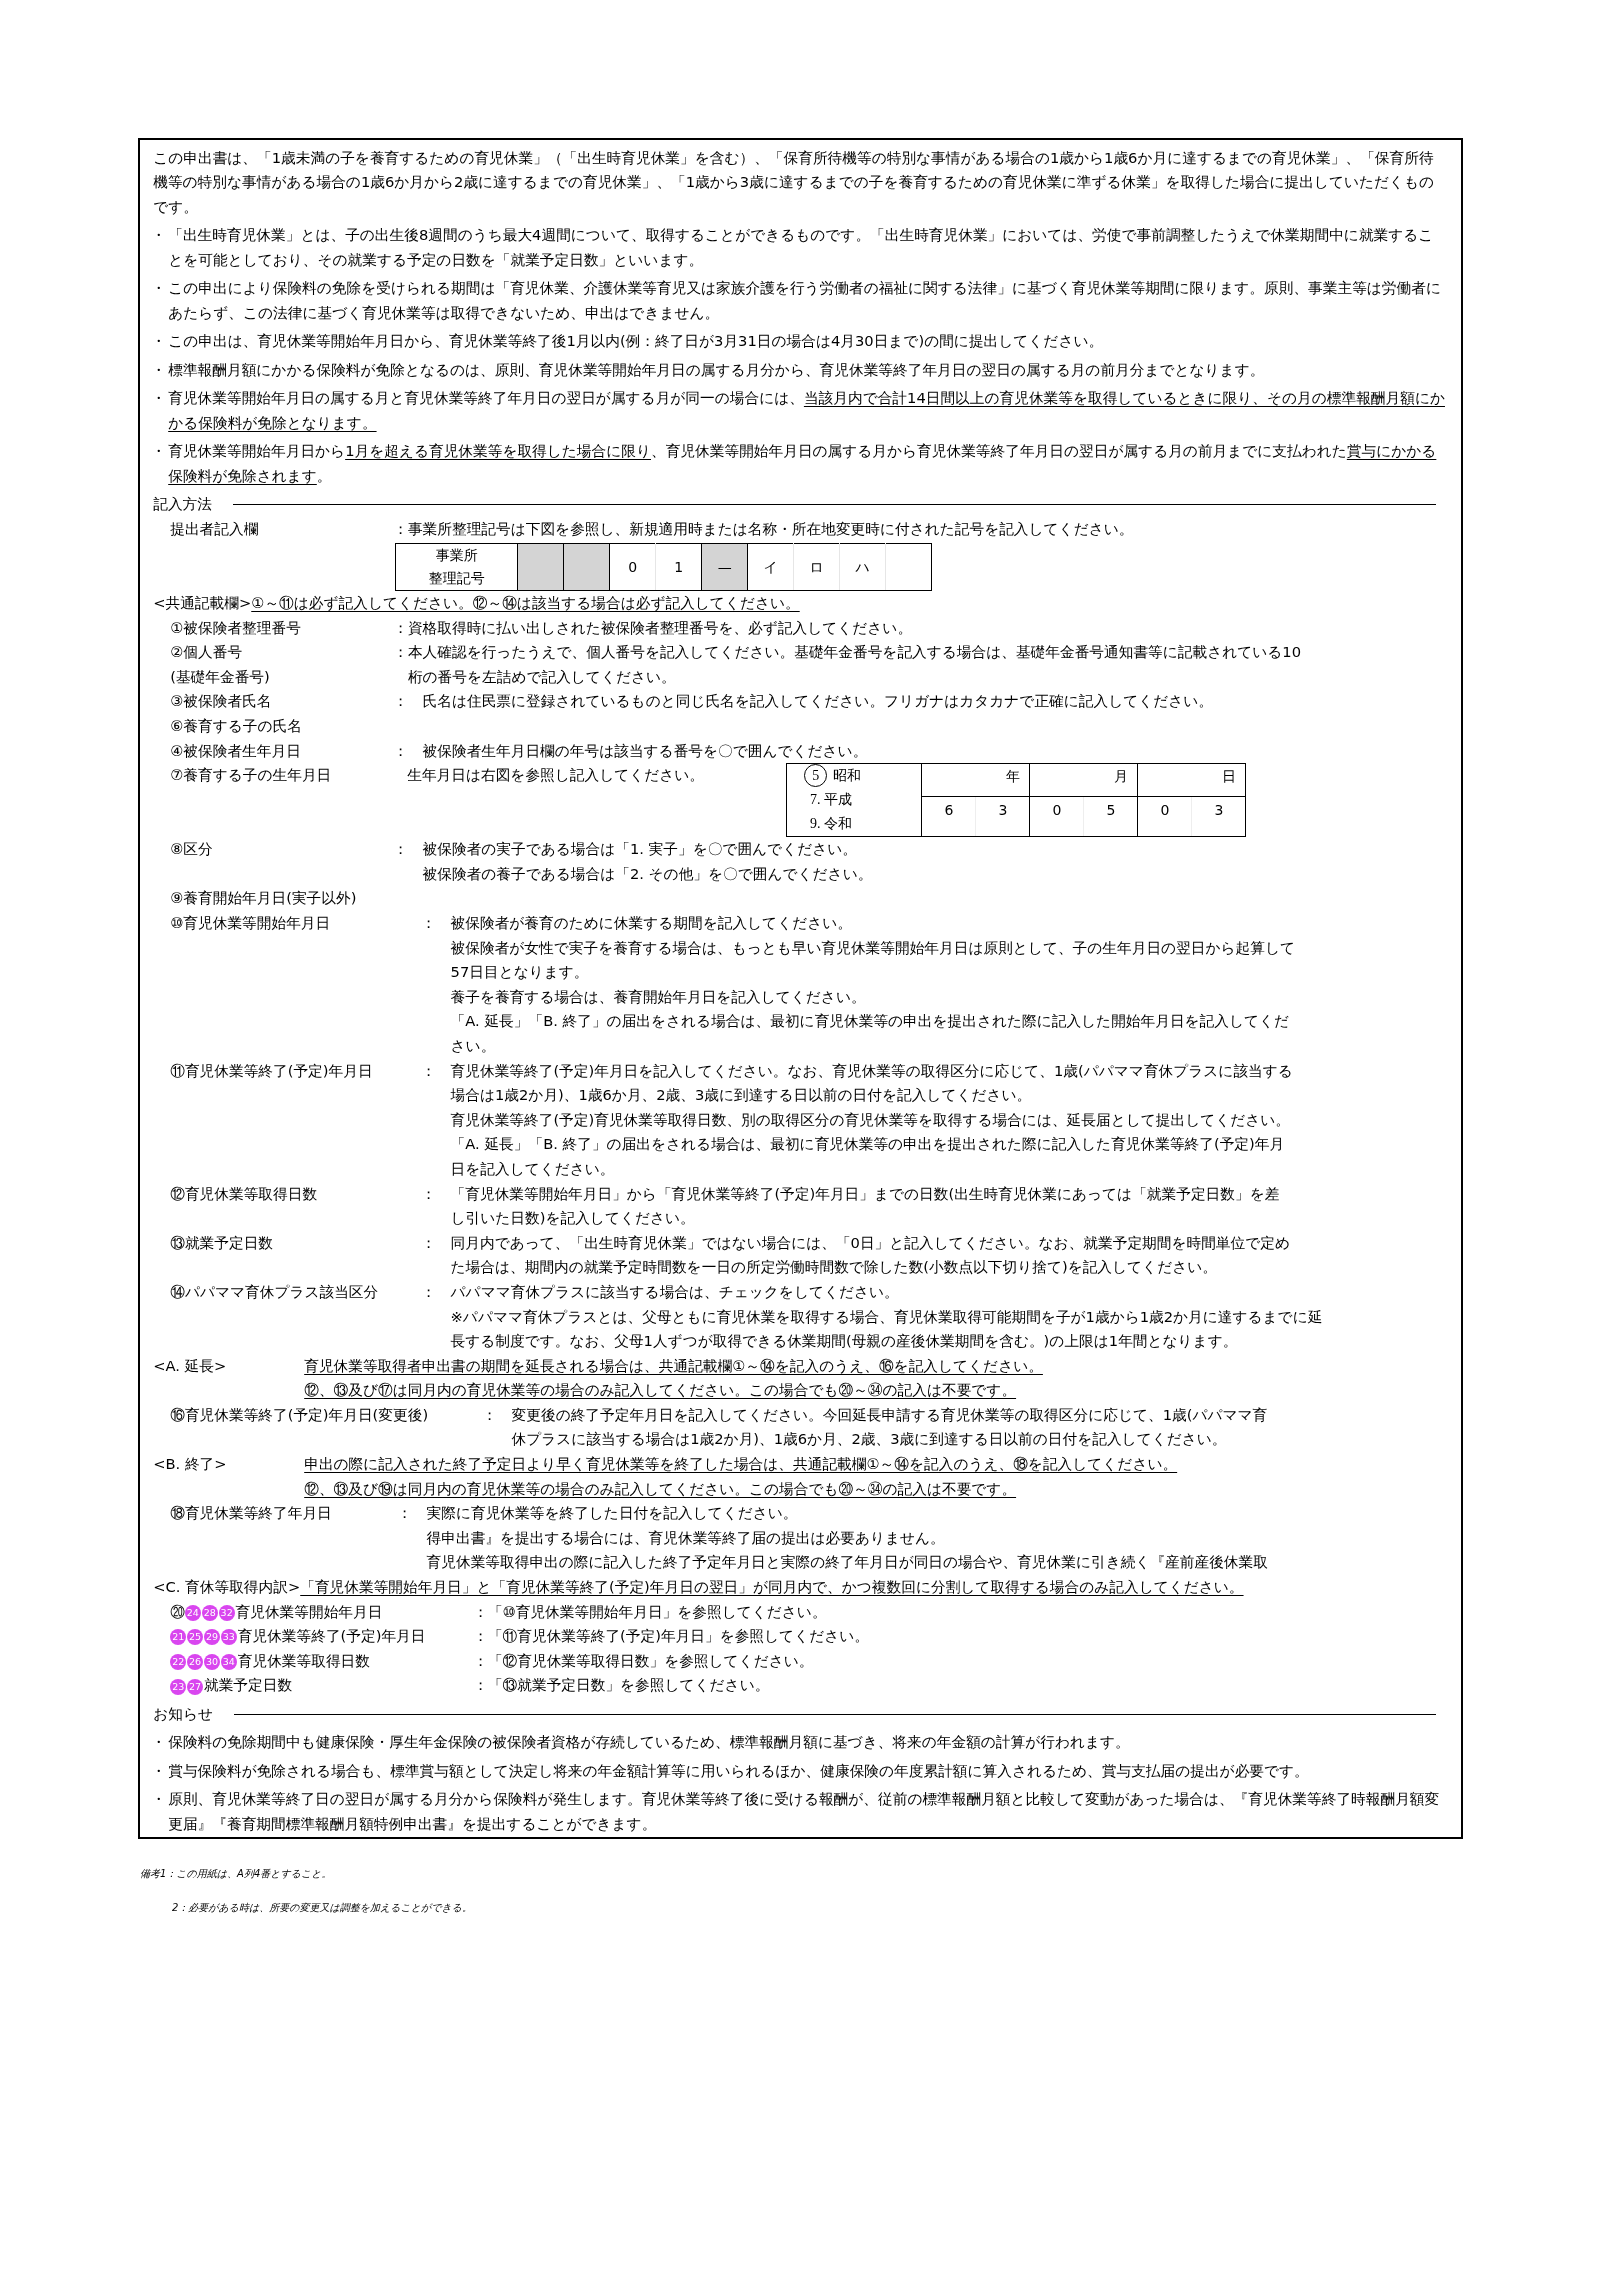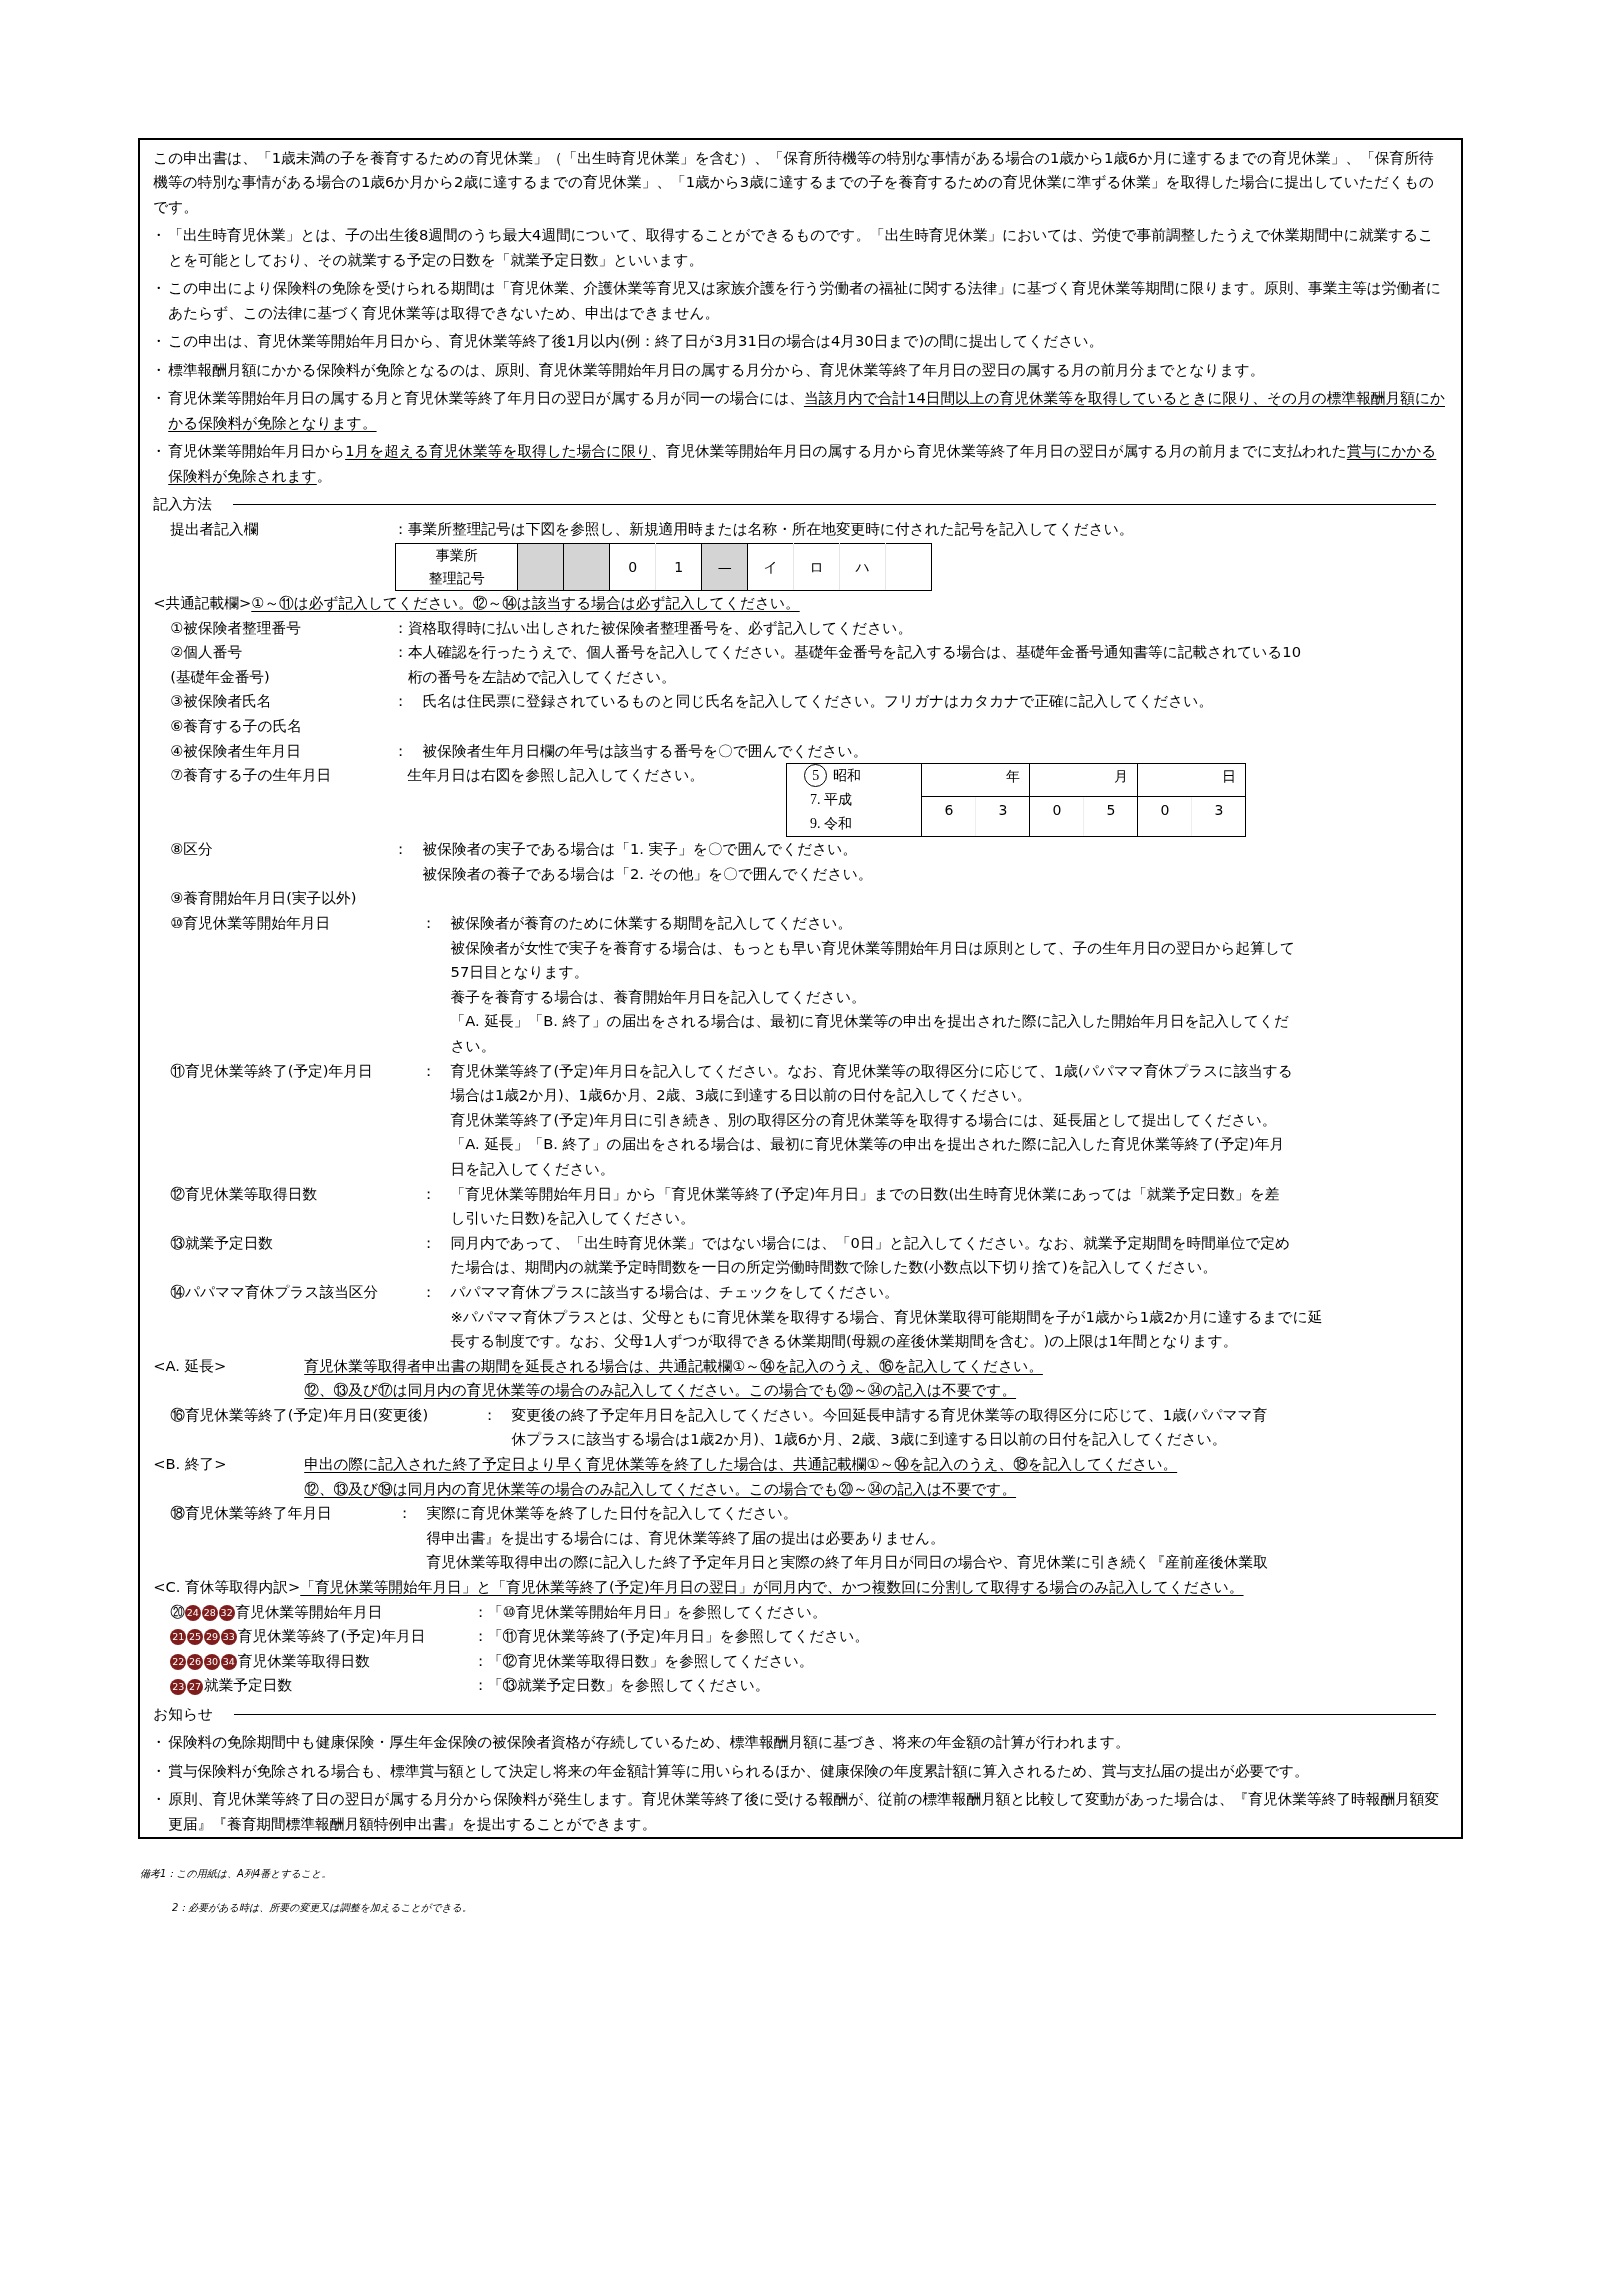--- a/index.html
+++ b/index.html
@@ -23,21 +23,21 @@
   table.code td.c.first{border-left-color:#000;}
   table.code td.c.last{border-right-color:#000;}
   table.dob{border-collapse:collapse;font-size:14px;}
   table.dob td{border:0.9px solid #000;padding:0;}
   .era{width:121px;line-height:24px;padding-left:13.2px!important;}
   .era div{padding-left:9.5px;font-family:Liberation Serif, serif;}
   .circ{display:inline-block;width:21px;height:21px;border:1.4px solid #000;border-radius:50%;text-align:center;line-height:21px;margin-left:-5.7px;margin-right:5.7px;}
   .dcell{width:53px;text-align:center;vertical-align:bottom;padding-bottom:13.2px!important;}
   .dlab{text-align:right;padding-right:9.5px!important;vertical-align:top;height:32px;}
   .note{position:absolute;left:140px;font-size:10px;font-style:italic;}
-  .dark{display:inline-block;background:#7f1d1d;color:#fff;border-radius:50%;width:16px;height:16px;line-height:16px;font-size:9.5px;text-align:center;margin-right:0.9px;vertical-align:0.9px;}
+  .dark{display:inline-block;background:#d946ef;color:#fff;border-radius:50%;width:16px;height:16px;line-height:16px;font-size:9.5px;text-align:center;margin-right:0.9px;vertical-align:0.9px;}
 </style>
 </head>
 <body>
 
 <div class="frame">
 
   <p class="para">この申出書は、「1歳未満の子を養育するための育児休業」（「出生時育児休業」を含む）、「保育所待機等の特別な事情がある場合の1歳から1歳6か月に達するまでの育児休業」、「保育所待機等の特別な事情がある場合の1歳6か月から2歳に達するまでの育児休業」、「1歳から3歳に達するまでの子を養育するための育児休業に準ずる休業」を取得した場合に提出していただくものです。</p>
   <div class="bullet"><span>「出生時育児休業」とは、子の出生後8週間のうち最大4週間について、取得することができるものです。「出生時育児休業」においては、労使で事前調整したうえで休業期間中に就業することを可能としており、その就業する予定の日数を「就業予定日数」といいます。</span></div>
   <div class="bullet"><span>この申出により保険料の免除を受けられる期間は「育児休業、介護休業等育児又は家族介護を行う労働者の福祉に関する法律」に基づく育児休業等期間に限ります。原則、事業主等は労働者にあたらず、この法律に基づく育児休業等は取得できないため、申出はできません。</span></div>
   <div class="bullet"><span>この申出は、育児休業等開始年月日から、育児休業等終了後1月以内(例：終了日が3月31日の場合は4月30日まで)の間に提出してください。</span></div>
@@ -149,21 +149,21 @@
         <div>　　養子を養育する場合は、養育開始年月日を記入してください。</div>
         <div>　　「A. 延長」「B. 終了」の届出をされる場合は、最初に育児休業等の申出を提出された際に記入した開始年月日を記入してくだ</div>
         <div>　　さい。</div>
       </span>
     </div>
   <div class="row indent1">
       <span class="lbl" style="width:251px">⑪育児休業等終了(予定)年月日</span>
       <span class="txt">
         <div>：　育児休業等終了(予定)年月日を記入してください。なお、育児休業等の取得区分に応じて、1歳(パパママ育休プラスに該当する</div>
         <div>　　場合は1歳2か月)、1歳6か月、2歳、3歳に到達する日以前の日付を記入してください。</div>
-        <div>　　育児休業等終了(予定)年月日に引き続き、別の取得区分の育児休業等を取得する場合には、延長届として提出してください。</div>
+        <div>　　育児休業等終了(予定)育児休業等取得日数、別の取得区分の育児休業等を取得する場合には、延長届として提出してください。</div>
         <div>　　「A. 延長」「B. 終了」の届出をされる場合は、最初に育児休業等の申出を提出された際に記入した育児休業等終了(予定)年月</div>
         <div>　　日を記入してください。</div>
       </span>
     </div>
   <div class="row indent1">
       <span class="lbl" style="width:251px">⑫育児休業等取得日数</span>
       <span class="txt">
         <div>：　「育児休業等開始年月日」から「育児休業等終了(予定)年月日」までの日数(出生時育児休業にあっては「就業予定日数」を差</div>
         <div>　　し引いた日数)を記入してください。</div>
       </span>

